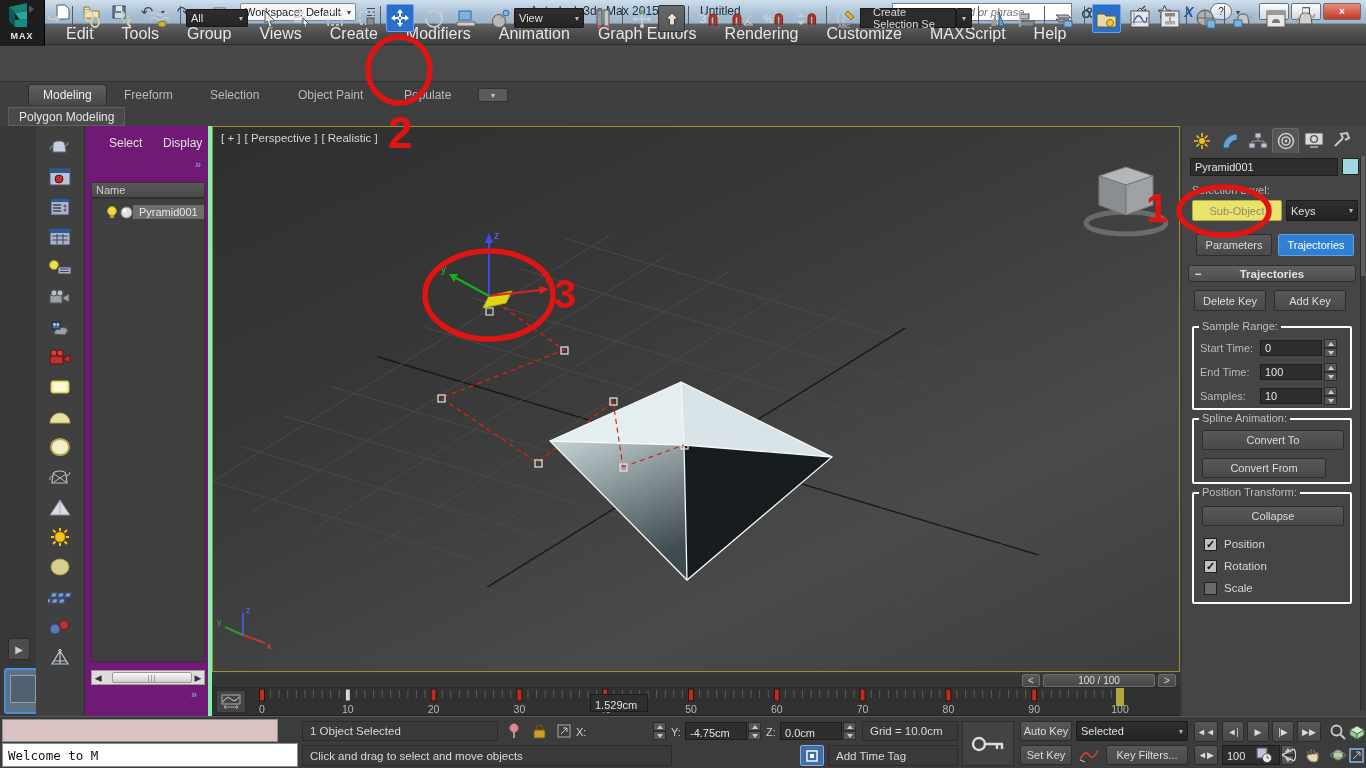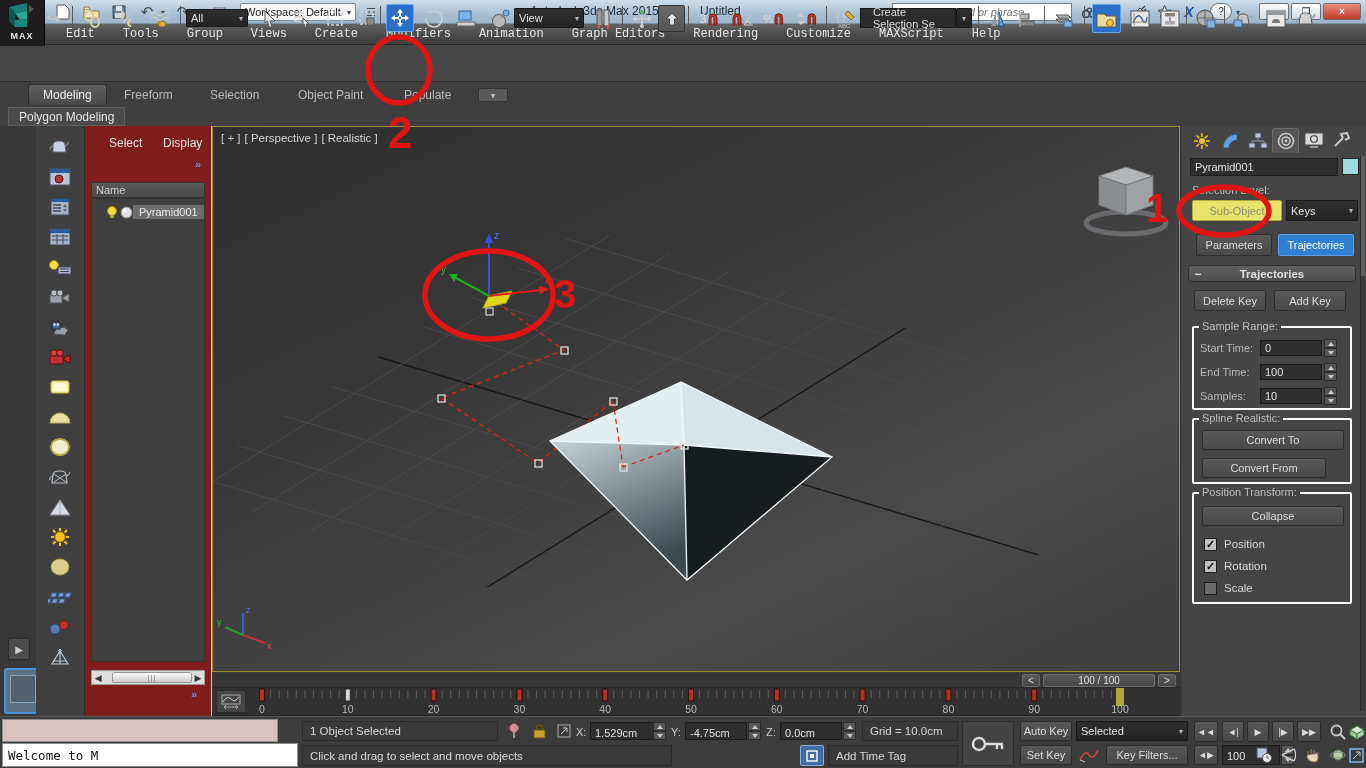--- a/index.html
+++ b/index.html
@@ -25,21 +25,21 @@
     font-size:11px; padding:0 5px; font-family:"Liberation Sans",sans-serif; color:#555; background:transparent; }
   .winbtn { top:3px; height:17px; border:1px solid #6e6e6e; border-radius:2px;
     background:linear-gradient(#fefefe,#cfd9e2); display:flex; align-items:center; justify-content:center;
     font-size:10px; color:#333; }
   .winbtn.close { background:linear-gradient(#e88d7c,#c0392b); color:#fff; font-weight:bold; }
 
   
   .menubar { left:0; top:24px; width:1366px; height:21px;
     background:linear-gradient(#636363,#4a4a4a 55%,#404040); border-bottom:1px solid #2b2b2b;
     display:flex; align-items:center; padding-left:52px; }
-  .menu-item { color:#e6e6e6; font-size:12px; padding:4px 14px; height:21px; display:flex; align-items:center;font-family:Liberation Mono, monospace; }
+  .menu-item { color:#e6e6e6; font-size:16px; padding:4px 14px; height:21px; display:flex; align-items:center; }
 
   
   .toolbar { left:0; top:45px; width:1366px; height:37px; background:#474747; border-bottom:1px solid #303030; }
   .tbtn { position:absolute; top:5px; width:27px; height:27px; display:flex; align-items:center;
     justify-content:center; color:#cccccc; font-size:16px; border-radius:2px; }
   .tbtn.blue { background:#2a6fc9; border:1px solid #6aa4e8; color:#fff; }
   .tsep { position:absolute; top:6px; width:1px; height:25px; background:#2e2e2e; border-right:1px solid #5a5a5a; }
   .dd { background:linear-gradient(#2e2e2e,#242424); border:1px solid #1a1a1a; color:#e0e0e0;
     font-size:11px; display:flex; align-items:center; justify-content:space-between; padding:0 4px; border-radius:1px; }
   .dd .car { font-size:8px; color:#bbb; }
@@ -53,21 +53,21 @@
   .rtab.active { background:linear-gradient(#5f5f5f,#484848); border:1px solid #2d2d2d; border-bottom:none;
     color:#f0f0f0; border-radius:3px 3px 0 0; }
   .rpanel-label { position:absolute; left:8px; top:25px; height:19px; background:#4a4a4a;
     border:1px solid #5e5e5e; color:#e4e4e4; font-size:12px; display:flex; align-items:center; padding:0 10px; }
 
   
   .leftcol { left:0; top:126px; width:36px; height:590px; background:#383838; }
   .iconstrip { left:36px; top:126px; width:49px; height:590px; background:#404040;
     border-right:1px solid #2e2e2e; display:flex; flex-direction:column; align-items:center; padding-top:6px; }
   .strip-icn { width:30px; height:26px; display:flex; align-items:center; justify-content:center; margin:2px 0; }
-  .explorer { left:85px; top:126px; width:127px; height:590px; background:#7f1d1d; border-right:1px solid #86efac; }
+  .explorer { left:85px; top:126px; width:127px; height:590px; background:#701a75; border-right:4px solid #86efac; }
   .exp-menu { color:#e0e0e0; font-size:12px; }
   .chev { color:#7d8fd8; font-size:11px; font-weight:bold; }
   .namehdr { background:linear-gradient(#585858,#4a4a4a); border:1px solid #333; color:#cfcfcf;
     font-size:11px; display:flex; align-items:center; padding:0 4px; }
   .listarea { background:#3f3f3f; border:1px solid #333; }
   .listrow { display:flex; align-items:center; height:18px; margin-top:4px; padding-left:14px; }
   .listrow .sel { background:#6e6e6e; color:#e8e8e8; font-size:11px; padding:1px 6px; }
   .hscroll { background:#dcdcdc; border:1px solid #9a9a9a; display:flex; align-items:center; }
   .hscroll .arr { width:14px; text-align:center; color:#333; font-size:9px; }
   .hscroll .thumb { height:11px; width:90px; background:linear-gradient(#fafafa,#cfcfcf);
@@ -849,21 +849,21 @@
       <div class="abs field" style="left:66px;top:60px;width:62px;height:16px">
           <span>10</span>
         </div>
       <div class="spin" style="left:130px;top:59px">
           <i class="up"></i>
           <i class="dn"></i>
         </div>
     </div>
 
     <div class="abs group" style="left:10px;top:292px;width:160px;height:66px">
-      <span class="group-label">Spline Realistic:</span>
+      <span class="group-label">Spline Animation:</span>
       <div class="abs btn" style="left:8px;top:10px;width:142px;height:20px">
           <span>Convert To</span>
         </div>
       <div class="abs btn" style="left:8px;top:38px;width:124px;height:20px">
           <span>Convert From</span>
         </div>
     </div>
 
     <div class="abs group" style="left:10px;top:366px;width:160px;height:112px">
       <span class="group-label">Position Transform:</span>
@@ -1043,21 +1043,21 @@
         <path d="M3.5 6 V4 a3 3 0 0 1 6 0 V6" fill="none" stroke="#6a5410" stroke-width="1.6"></path>
       </svg>
   </div>
   <div class="navicn" style="left:552px;top:720px">
     <svg width="14" height="14">
         <rect x="1" y="1" width="12" height="12" fill="none" stroke="#aaa"></rect>
         <path d="M4 10 L10 4 M10 4 h-4 M10 4 v4" stroke="#ccc" fill="none"></path>
       </svg>
   </div>
   <span class="slab" style="left:576px;top:726px">X:</span>
-  <div class="sfield" style="left:590px;top:722px;width:70px;height:18px"><input value="1.529cm" style=""></div>
+  <div class="sfield" style="left:590px;top:694px;width:58px;height:18px"><input value="1.529cm" style=""></div>
   <div class="spin" style="left:653px;top:722px;height:18px">
       <i class="up"></i>
       <i class="dn"></i>
     </div>
   <span class="slab" style="left:671px;top:726px">Y:</span>
   <div class="sfield" style="left:685px;top:722px;width:62px;height:18px"><input value="-4.75cm" style=""></div>
   <div class="spin" style="left:748px;top:722px;height:18px">
       <i class="up"></i>
       <i class="dn"></i>
     </div>

